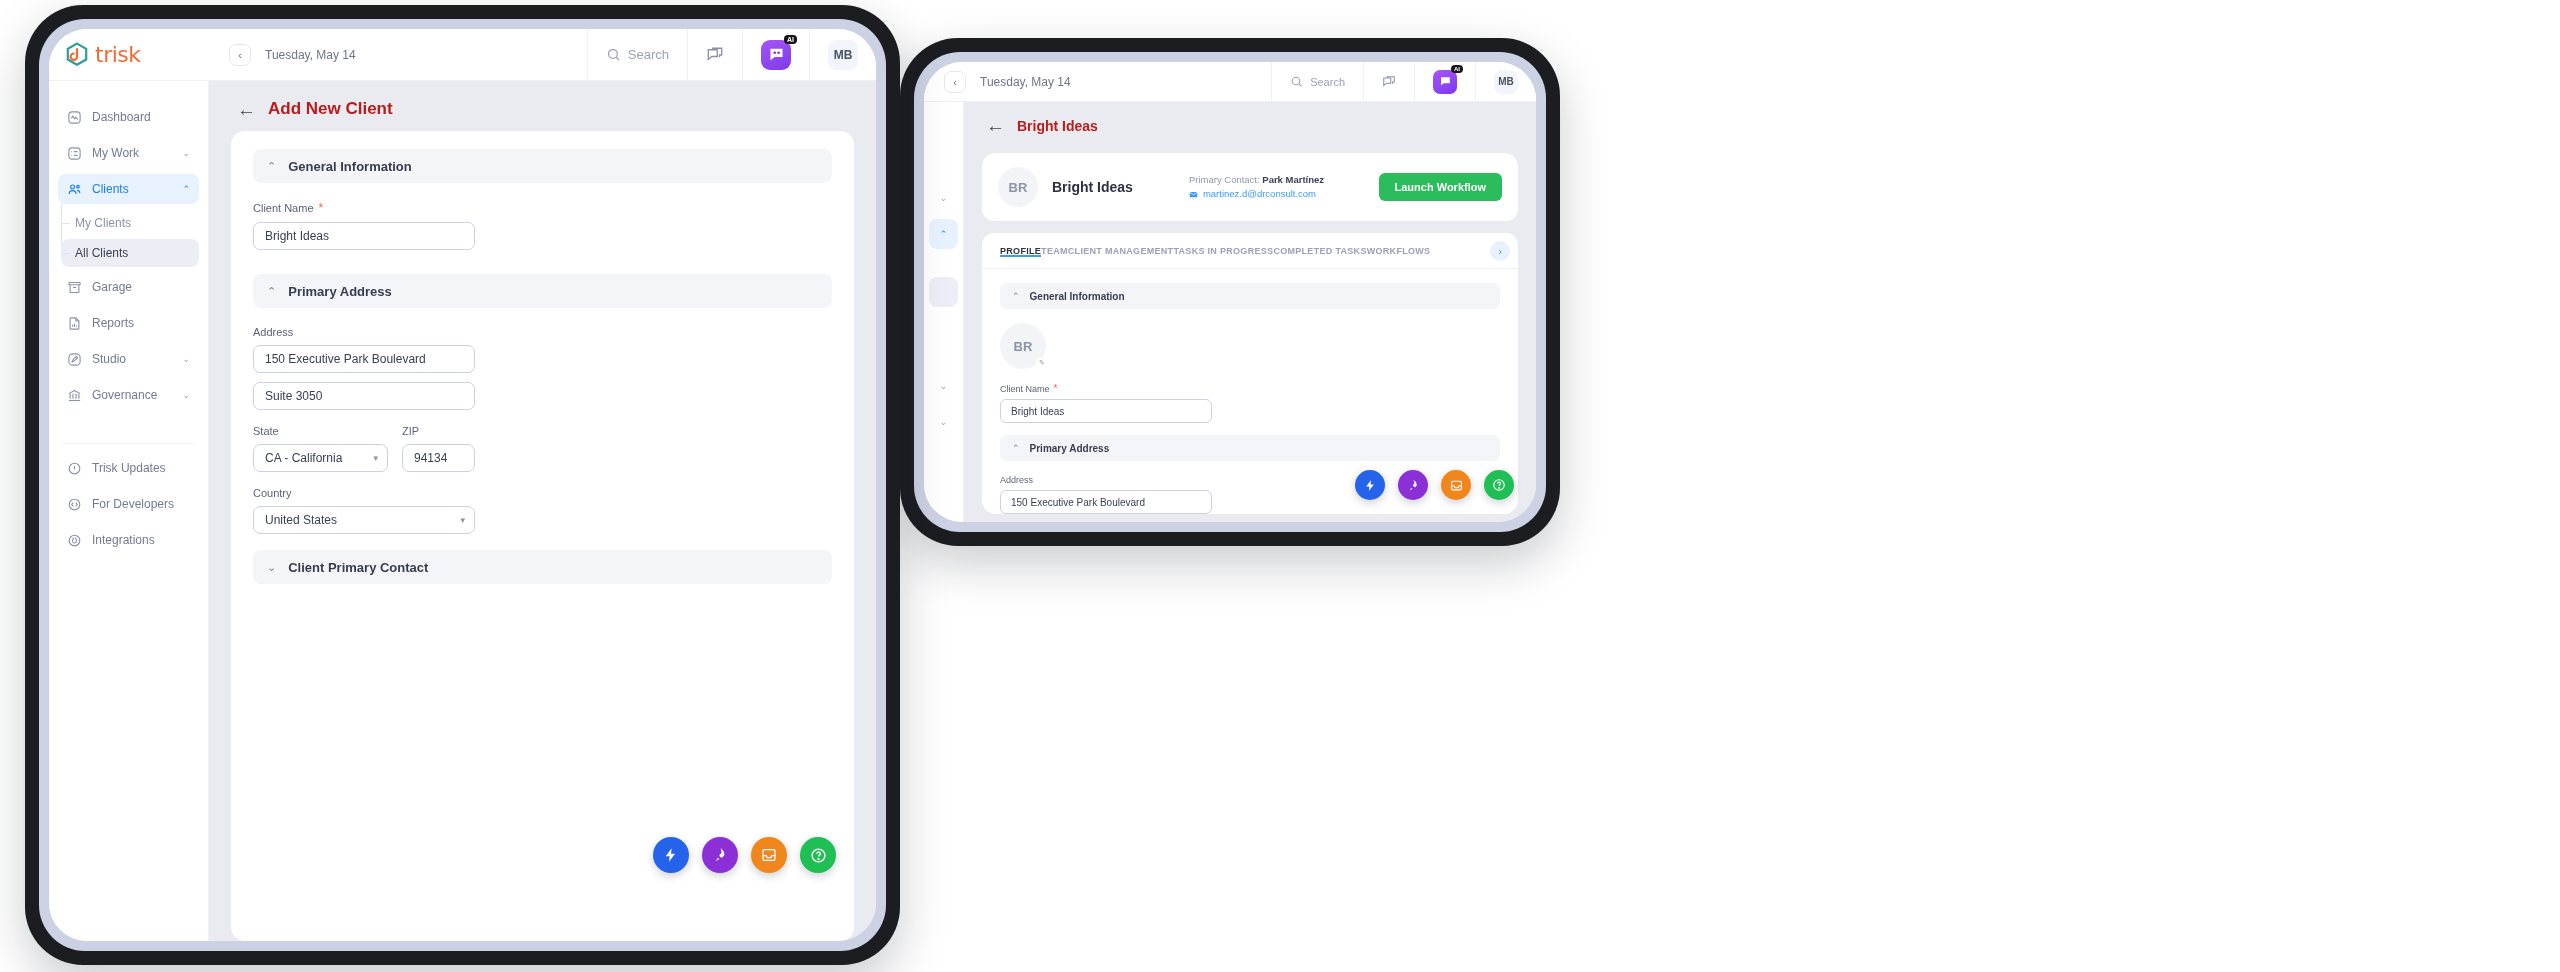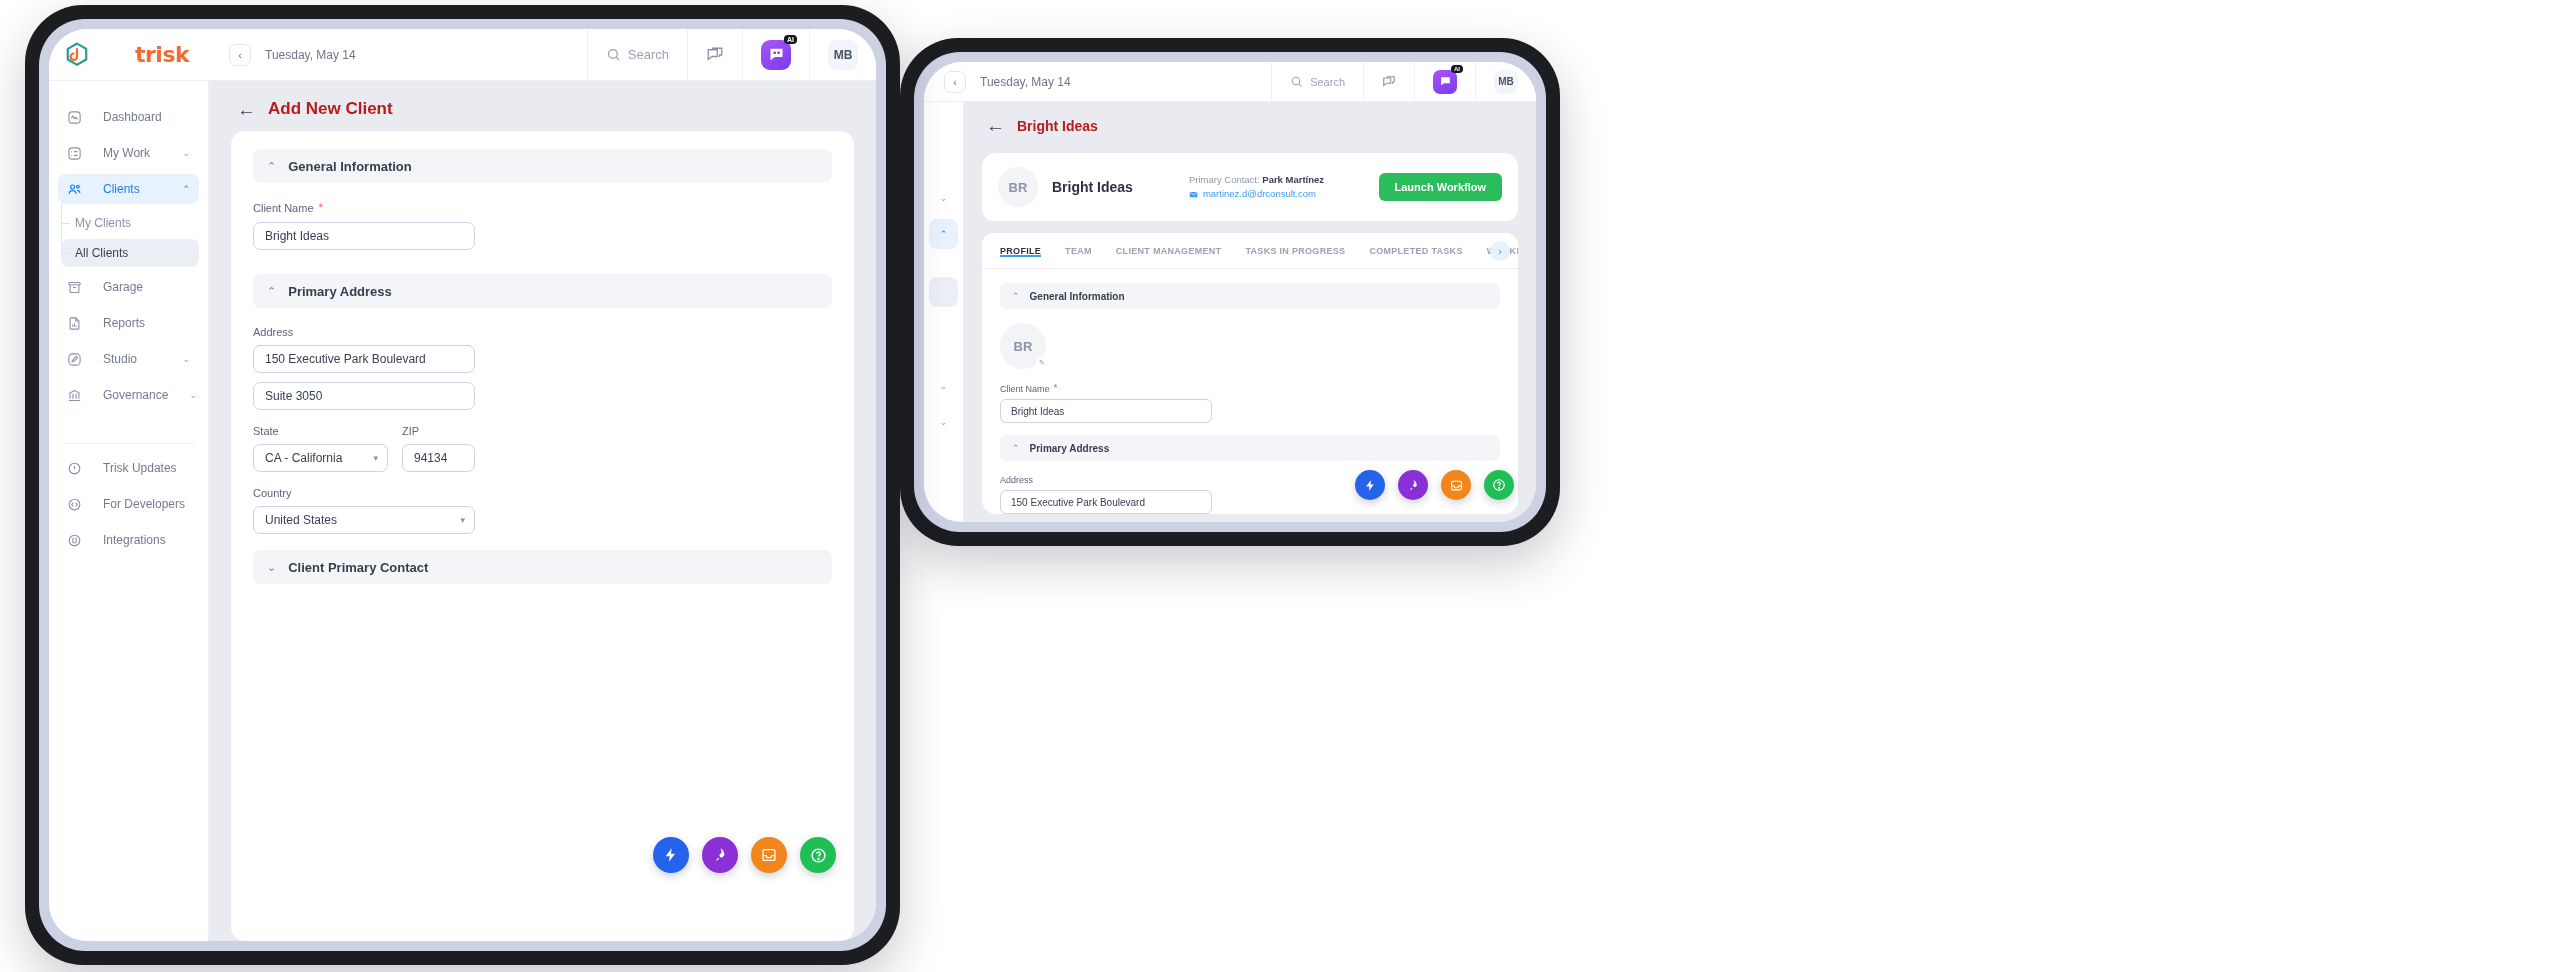--- a/index.html
+++ b/index.html
@@ -44,21 +44,21 @@
   
   .topbar {
     height: 52px; flex: 0 0 52px;
     display: flex; align-items: center;
     background:#fff;
     border-bottom: 1px solid #eef0f5;
     position: relative;
   }
   .brand { width: 160px; display:flex; align-items:center; gap:6px; padding-left:16px; }
   .brand-mark { width: 24px; height: 26px; position: relative; flex:0 0 24px;}
-  .brand-text { font-size: 22px; font-weight: 700; color:#f26b33; letter-spacing:-0.5px; font-family:"DejaVu Sans", sans-serif;margin-left:40px;}
+  .brand-text { font-size: 22px; font-weight: 400; color:#f26b33; letter-spacing:-0.5px; font-family:"DejaVu Sans", sans-serif;}
   .collapse-btn {
     width: 22px; height: 22px; border-radius:7px;
     border:1px solid #e3e6ef; background:#fff;
     display:flex; align-items:center; justify-content:center;
     color:#6b7386; font-size: 11px; margin-left: 20px;
   }
   .date-label { font-size: 12px; color:#6f7588; margin-left: 14px; }
   .topbar-right { margin-left:auto; display:flex; align-items:center; height:100%; }
   .tb-cell {
     height:100%; display:flex; align-items:center; justify-content:center;
@@ -88,21 +88,21 @@
 
   
   .sidebar {
     width: 160px; flex:0 0 160px; background:#fff;
     border-right:1px solid #eef0f5;
     display:flex; flex-direction:column;
     padding-top: 18px; font-size: 12px;
     position: relative;
   }
   .nav-item {
-    display:flex; align-items:center; gap:21px;
+    display:flex; align-items:center; gap:10px;
     height: 30px; margin: 3px 9px; padding: 0 9px;
     border-radius: 8px; color:#737b90; white-space: nowrap;
   }
   .nav-item .ic { width:15px; height:15px; flex:0 0 15px; display:flex; align-items:center; justify-content:center; color:#8d94a8;}
   .nav-item.active { background:#e8f2fe; color:#1a7ef0; font-weight:500; }
   .nav-item.active .ic { color:#1a7ef0; }
   .nav-item .chev { margin-left:auto; font-size:9px; color:#9aa1b3; }
   .nav-item.active .chev { color:#1a7ef0; }
   .subnav { position:relative; margin-left: 12px; }
   .subnav::before {
@@ -197,21 +197,21 @@
   .contact-line1 b { color:#3a4054; }
   .contact-mail { color:#3b9bf5; display:flex; align-items:center; gap:5px; }
   .launch-btn {
     margin-left:auto; background:#2bbd5b; color:#fff;
     font-size: 11px; font-weight:700; border-radius:6px;
     padding: 8px 16px; white-space:nowrap;
   }
 
   .tabs-card { background:#fff; border-radius:12px; overflow:hidden; flex:1; }
   .tabs {
-    display:flex; align-items:center; gap: 24px;
+    display:flex; align-items:center; 
     padding: 12px 18px; height: 36px;
     border-bottom:1px solid #edeff4; position:relative;
   }
   .tab {
     font-size: 9px; font-weight:600; color:#9aa1b3;
     letter-spacing:0.3px; white-space:nowrap; height:100%;
     display:flex; align-items:center; position:relative;
   }
   .tab.active { color:#2c3142; }
   .tab.active::after {

